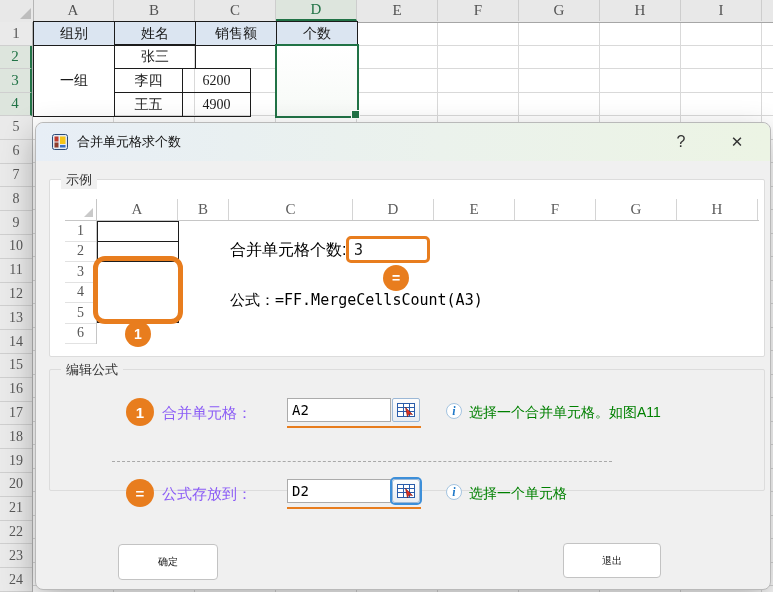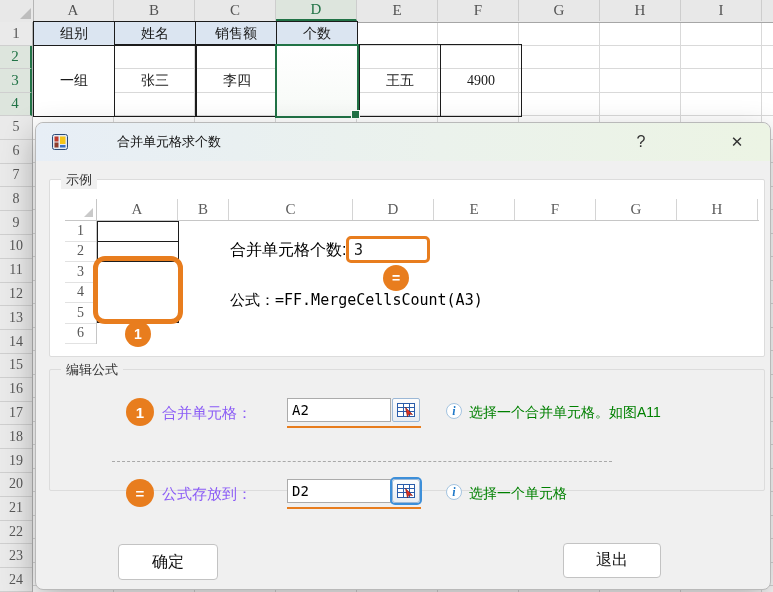--- a/index.html
+++ b/index.html
@@ -21,35 +21,35 @@
   .rh{flex:1;display:flex;align-items:center;justify-content:center;font-family:"Liberation Serif",serif;
       font-size:15px;color:#595959;border-bottom:1px solid #cfcfcf;box-sizing:border-box;}
   .rh.sel{color:#217346;background:#dde5dd;border-right:2px solid #217346;}
   .rowhdr-bottom{left:0;top:116px;width:33px;height:476px;display:flex;flex-direction:column;background:#eaeaea;border-right:1px solid #b5b5b5;box-sizing:border-box;}
   .rowhdr-bottom .rh{font-size:14px;}
   .hcell{position:absolute;box-sizing:border-box;border:1px solid #1c1c1c;background:#dbe5f1;
          display:flex;align-items:center;justify-content:center;font-size:14px;font-family:Liberation Serif, serif;}
   .dcell{position:absolute;box-sizing:border-box;border:1px solid #1c1c1c;background:#fff;
          display:flex;align-items:center;justify-content:center;font-size:14px;}
   .num{font-family:"Liberation Serif",serif;}
-  .trows{position:absolute;left:114px;top:45px;width:137px;height:72px;display:flex;flex-direction:row;}
+  .trows{position:absolute;left:114px;top:45px;width:137px;height:72px;display:flex;flex-direction:column;}
   .trow{flex:1;display:flex;}
   .tcell{box-sizing:border-box;border:1px solid #1c1c1c;margin-top:-1px;display:flex;align-items:center;justify-content:center;}
   .tcell.name{width:82px;}
   .tcell.val{width:82px;margin-left:-1px;font-family:"Liberation Serif",serif;}
   .selbox{left:275px;top:44px;width:84px;height:74px;box-sizing:border-box;border:2px solid #217346;
           background:linear-gradient(#ffffff,#f7faf7);}
   .handle{position:absolute;right:-3px;bottom:-3px;width:7px;height:7px;background:#217346;border:1px solid #fff;}
 
   
   .dialog{left:35px;top:122px;width:736px;height:468px;background:#f0f0f0;border:1px solid #b9b9b9;
           border-radius:8px;box-sizing:border-box;box-shadow:0 12px 32px rgba(0,0,0,.30);}
   .titlebar{left:0;top:0;width:100%;height:38px;border-radius:8px 8px 0 0;
             background:linear-gradient(90deg,#e7eef6 0%,#ebf2ec 55%,#ecf4e4 100%);
-            display:flex;align-items:center;gap:40px;}
+            display:flex;align-items:center;}
   .app-icon{margin-left:16px;width:16px;height:16px;flex:0 0 auto;}
   .title-text{margin-left:9px;font-size:13px;color:#111;}
   .tb-btn{width:38px;height:38px;display:flex;align-items:center;justify-content:center;
           font-size:15px;color:#333;cursor:default;}
   .tb-help{margin-left:auto;margin-right:18px;font-size:16px;}
   .tb-close{margin-right:14px;font-size:15px;}
 
   .groupbox{position:absolute;border:1px solid #dcdcdc;border-radius:2px;box-sizing:border-box;}
   .gb-legend{position:absolute;top:-9px;left:11px;background:#f0f0f0;padding:0 5px;font-size:13px;color:#333;}
   .gb-example{left:13px;top:56px;width:716px;height:178px;background:#fff;}
@@ -86,21 +86,21 @@
              font-family:"DejaVu Sans Mono",monospace;font-size:14px;background:#fff;outline:none;}
   .picker-btn{width:28px;height:24px;margin-left:1px;box-sizing:border-box;border:1px solid #9cb8d6;border-radius:2px;
               background:linear-gradient(#fdfdfd,#e9edf2);display:flex;align-items:center;justify-content:center;padding:0;}
   .picker-btn.focused{box-shadow:0 0 0 2px #3d8fd9;border-radius:3px;}
   .info-icon{position:absolute;width:16px;height:16px;border-radius:50%;border:1px solid #a4c4e0;background:#fff;
              color:#1e78c8;font-family:"Liberation Serif",serif;font-style:italic;font-weight:bold;font-size:12px;
              display:flex;align-items:center;justify-content:center;box-sizing:border-box;}
   .hint{position:absolute;font-size:14px;color:#008000;white-space:nowrap;}
   .dashed-sep{position:absolute;left:62px;top:91px;width:500px;border-top:1px dashed #a9a9a9;}
 
-  .dlg-btn{position:absolute;background:#fff;border:1px solid #c3c3c3;border-radius:4px;font-size:16px;
+  .dlg-btn{position:absolute;background:#fff;border:1px solid #c3c3c3;border-radius:4px;font-size:10px;
            color:#111;display:flex;align-items:center;justify-content:center;box-sizing:border-box;}
   .btn-ok{left:82px;top:421px;width:100px;height:36px;}
   .btn-exit{left:527px;top:420px;width:98px;height:35px;}
 </style>
 </head>
 <body>
 
 <div class="abs grid-bg"></div>
 
 <div class="abs colhdr-strip">

